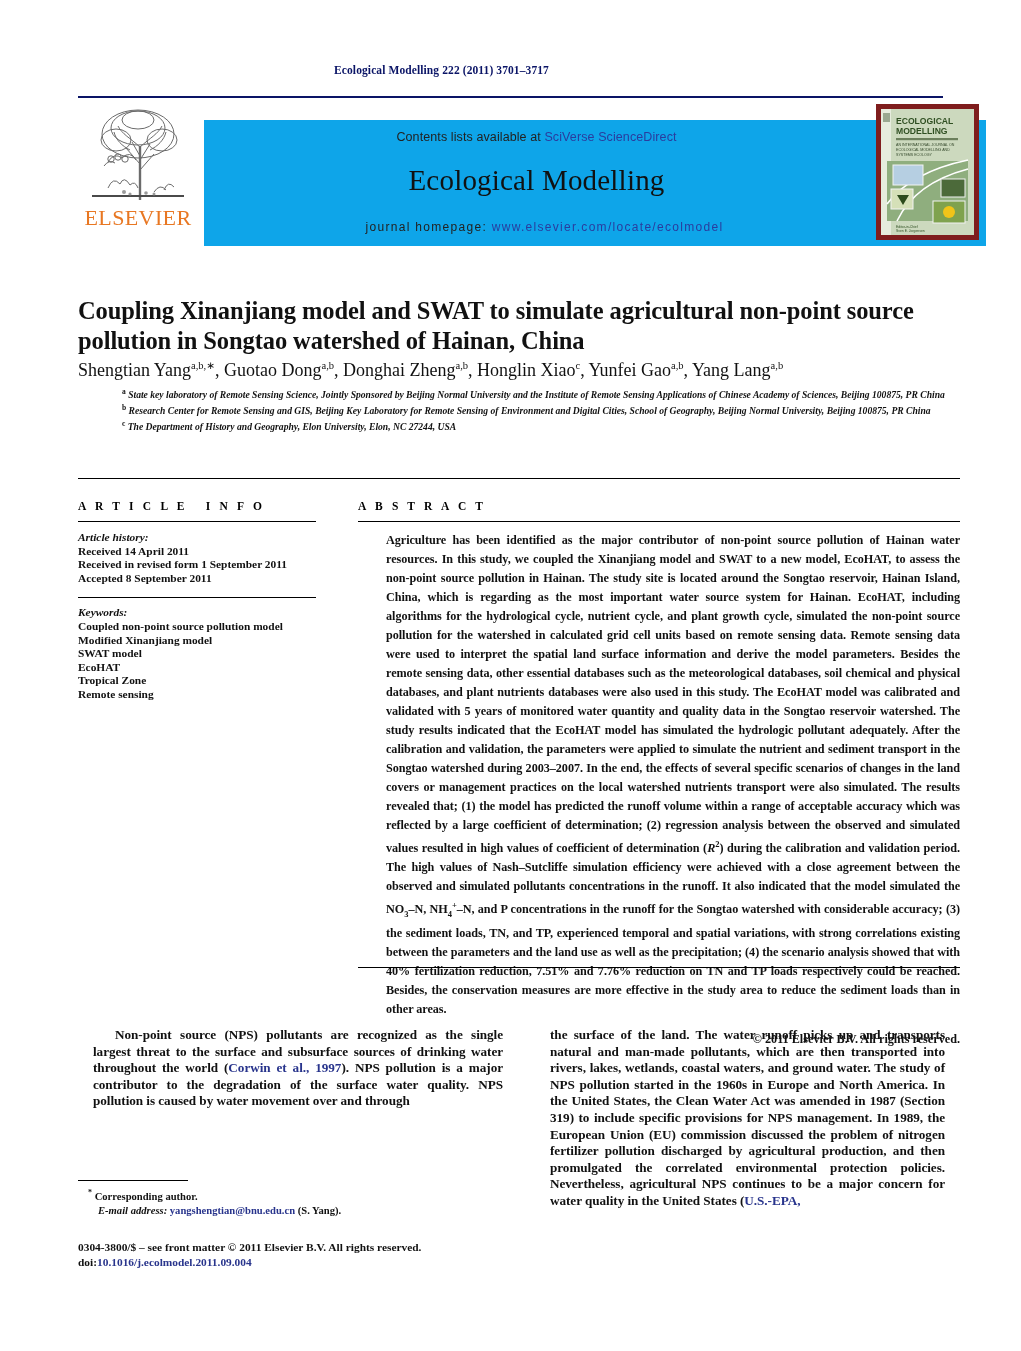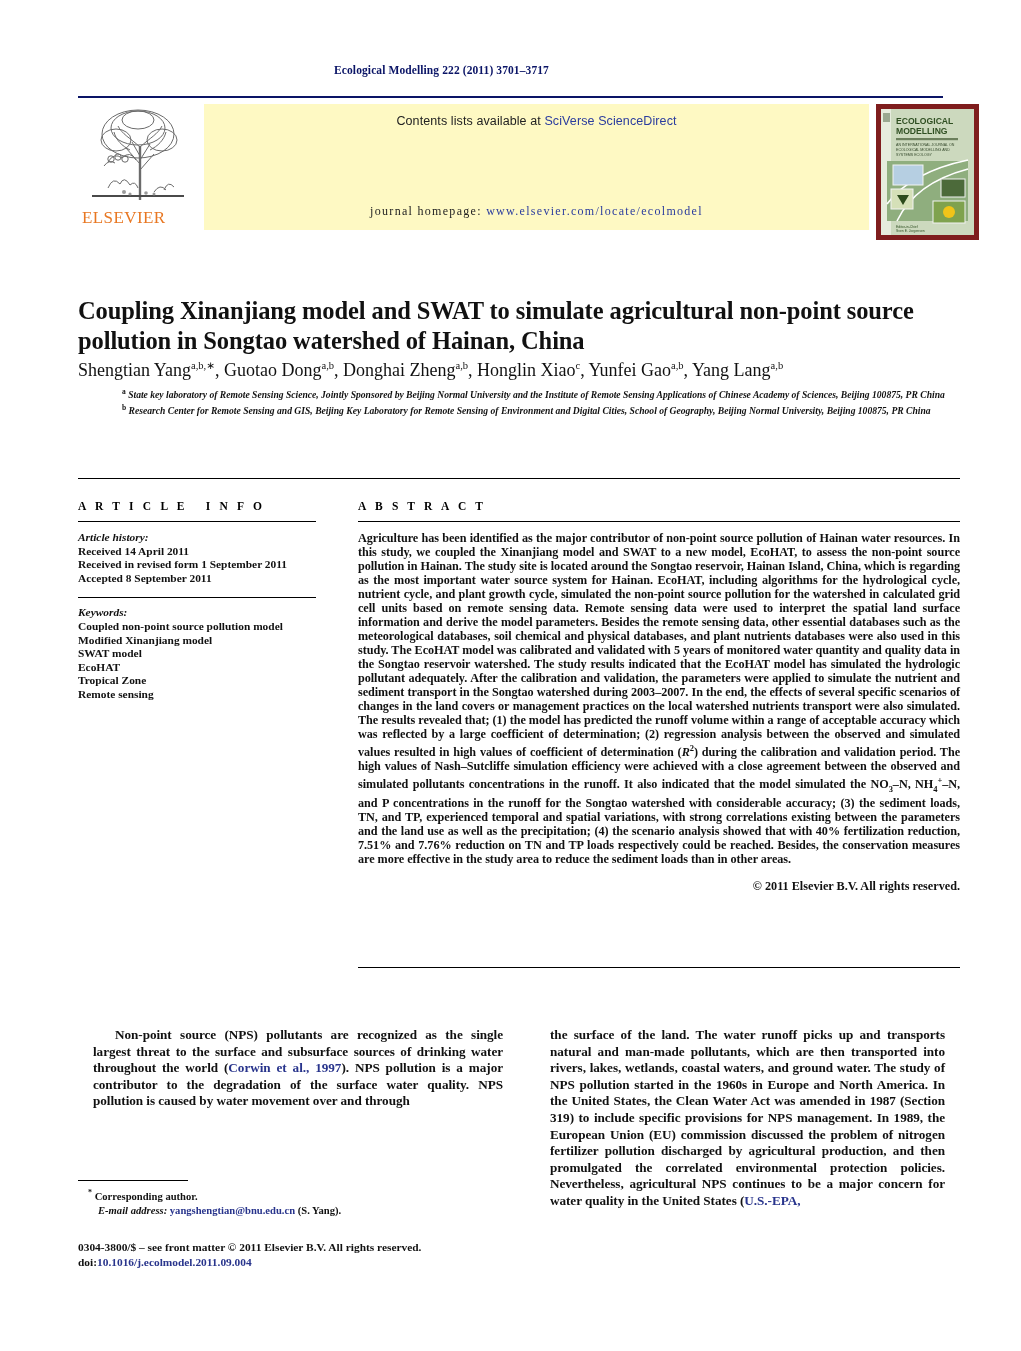--- a/index.html
+++ b/index.html
@@ -50,31 +50,32 @@
   }
   .elsevier-logo {
     position: absolute; left: 0; top: 0;
     width: 120px; height: 126px;
   }
   .elsevier-logo svg { display: block; }
   .elsevier-word {
     position: absolute;
     left: 4px; bottom: 1px;
     width: 112px;
+    text-align: center;
     color: #e87722;
     font-family: "Liberation Serif", serif;
-    font-size: 17px;
+    font-size: 22px;
     letter-spacing: .4px;
     line-height: 22px;
   }
   .greybox {
     position: absolute;
-    left: 126px; top: 0;
-    width: 665px; height: 126px;
-    background: #fef9c3;
+    left: 126px; top: 16px;
+    width: 782px; height: 126px;
+    background: #0ea5e9;
     border: 0;
   }
   .contents-line {
     position: absolute; left: 0; top: 10px;
     width: 665px; text-align: center;
     font-family: "Liberation Sans", sans-serif;
     font-size: 12.5px;
     color: #222;
     letter-spacing: .1px;
   }
@@ -83,24 +84,25 @@
     position: absolute; left: 0; top: 44px;
     width: 665px; text-align: center;
     font-family: "Liberation Serif", serif;
     font-size: 29px;
     color: #111;
     letter-spacing: .2px;
   }
   .homepage-line {
     position: absolute; left: 0; top: 100px;
     width: 665px; text-align: center;
-    font-family: Liberation Serif, serif;
+    font-family: Liberation Sans, sans-serif;
     font-size: 12px;
     color: #222;
     letter-spacing: 1.3px;
+    padding-left: 8px;
   }
   .homepage-line .url { color: #2a3c9e; }
   .cover {
     position: absolute;
     left: 798px; top: 0;
     width: 93px; height: 126px;
     border: 5px solid #7f1d1d;
     background: #b9c7a8;
     overflow: hidden;
   }
@@ -179,25 +181,26 @@
     line-height: 13.6px;
     font-weight: bold;
     color: #111;
   }
   .info-block .lbl {
     font-style: italic;
   }
   .abstract-body {
     font-family: "Liberation Serif", serif;
     font-size: 12.2px;
-    line-height: 14px;
+    line-height: 19px;
     font-weight: bold;
     text-align: justify;
     color: #111;
     letter-spacing: -0.05px;
+    margin-left: 28px;
   }
   .abstract-body sub, .abstract-body sup { font-size: 8.5px; }
   .copyright {
     font-family: "Liberation Serif", serif;
     font-size: 12.2px;
     font-weight: bold;
     text-align: right;
     margin-top: 13px;
     color: #111;
   }
@@ -311,20 +314,21 @@
             <circle cx="76" cy="90" r="1.5"></circle>
         </g>
       </svg>
       <div class="elsevier-word">ELSEVIER</div>
     </div>
 
     <div class="greybox">
       <div class="contents-line">
         <span>Contents lists available at </span><span class="sd">SciVerse ScienceDirect</span>
       </div>
+      <div class="journal-name">Ecological Modelling</div>
       <div class="homepage-line">
         <span>journal homepage: </span><span class="url">www.elsevier.com/locate/ecolmodel</span>
       </div>
     </div>
 
     <div class="cover">
       <svg width="93" height="126" viewBox="0 0 93 126" aria-hidden="true">
         <rect x="0" y="0" width="93" height="126" fill="#ccd9be"></rect>
         <rect x="0" y="0" width="10" height="126" fill="#e6ecdd"></rect>
         <rect x="2" y="4" width="7" height="9" fill="#9aa890"></rect>
@@ -349,20 +353,21 @@
     </div>
   </div>
 
   <h1 class="title">Coupling Xinanjiang model and SWAT to simulate agricultural non-point source pollution in Songtao watershed of Hainan, China</h1>
 
   <div class="authors">Shengtian Yang<sup>a,b,∗</sup>, Guotao Dong<sup>a,b</sup>, Donghai Zheng<sup>a,b</sup>, Honglin Xiao<sup>c</sup>, Yunfei Gao<sup>a,b</sup>, Yang Lang<sup>a,b</sup></div>
 
   <div class="affils">
       <p><sup>a</sup> State key laboratory of Remote Sensing Science, Jointly Sponsored by Beijing Normal University and the Institute of Remote Sensing Applications of Chinese Academy of Sciences, Beijing 100875, PR China</p>
       <p><sup>b</sup> Research Center for Remote Sensing and GIS, Beijing Key Laboratory for Remote Sensing of Environment and Digital Cities, School of Geography, Beijing Normal University, Beijing 100875, PR China</p>
+      <p><sup>c</sup> The Department of History and Geography, Elon University, Elon, NC 27244, USA</p>
     </div>
 
   <div class="rule-mid"></div>
 
   <div class="info-col">
     <div class="colhead">A R T I C L E &nbsp;&nbsp;I N F O</div>
     <div class="hr-thin"></div>
     <div class="info-block">
       <div class="lbl">Article history:</div>
       <div>Received 14 April 2011</div>

